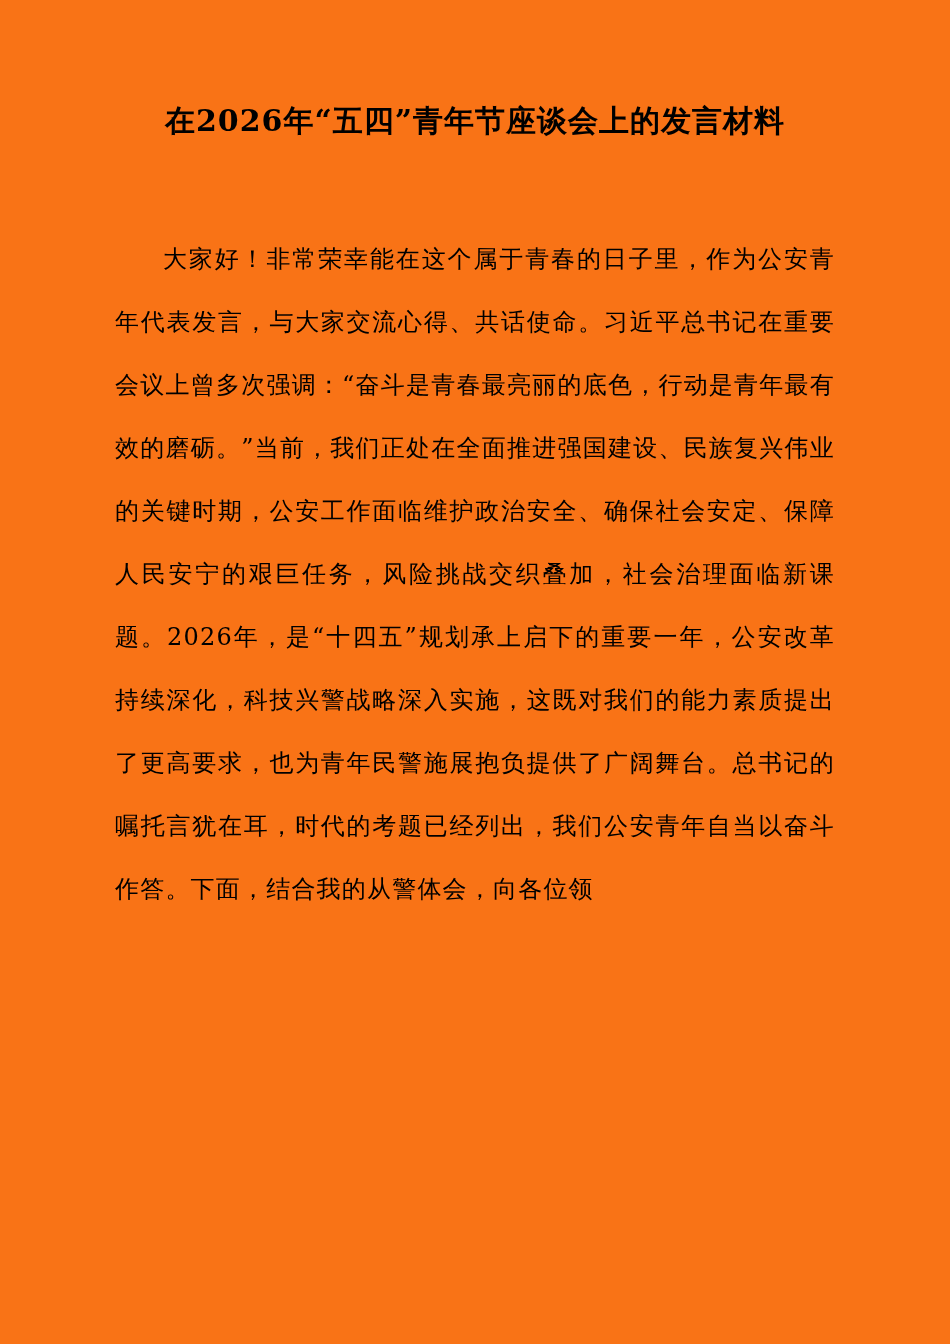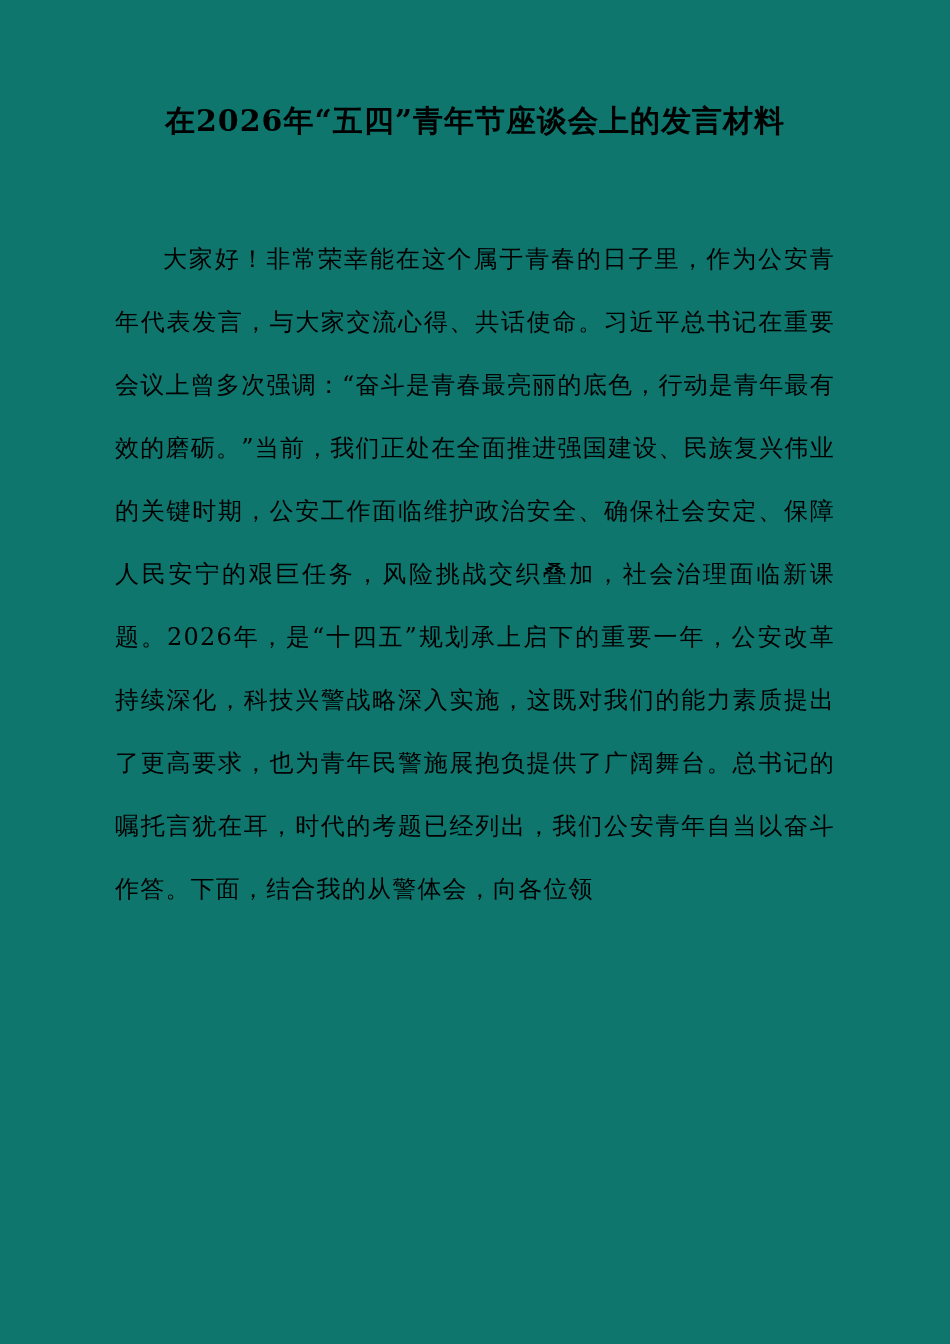--- a/index.html
+++ b/index.html
@@ -4,21 +4,21 @@
 <style>
   html, body {
     margin: 0;
     padding: 0;
     background: #ffffff;
   }
   .page {
     position: relative;
     width: 950px;
     height: 1344px;
-    background: #0f766e;
+    background: #f97316;
     margin: 0 auto;
     overflow: hidden;
     box-sizing: border-box;
   }
   .content {
     position: absolute;
     left: 115px;
     top: 100px;
     width: 720px;
   }

